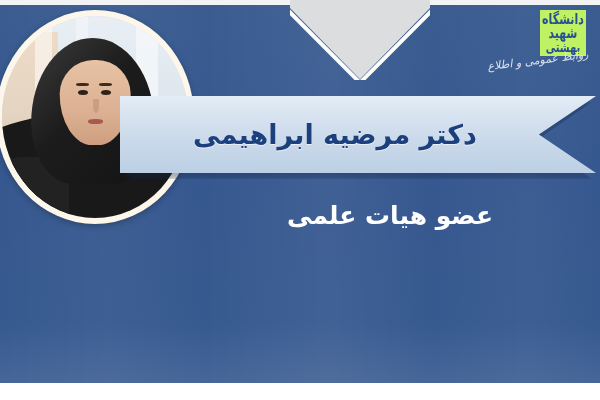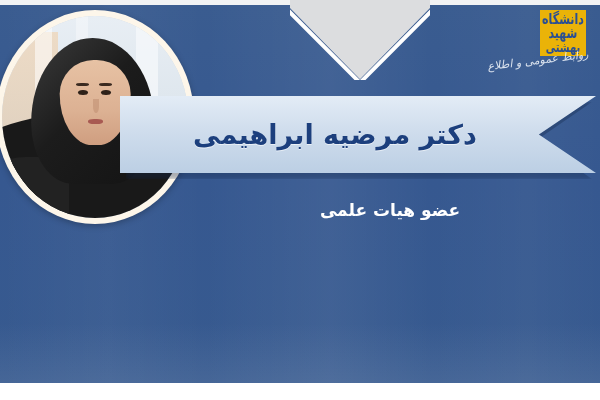--- a/index.html
+++ b/index.html
@@ -252,21 +252,21 @@
   .subtitle {
     position: absolute;
     left: 200px;
     top: 200px;
     width: 380px;
     direction: rtl;
     text-align: center;
     color: #ffffff;
   }
   .subtitle .line1 {
-    font-size: 17px;
+    font-size: 25px;
     font-weight: bold;
     line-height: 1.28;
     white-space: nowrap;
   }
   .subtitle .line2 {
     font-size: 25px;
     font-weight: bold;
     line-height: 1.28;
     white-space: nowrap;
   }
@@ -278,21 +278,21 @@
     top: 6px;
     width: 110px;
     height: 90px;
   }
   .logo-mark {
     position: absolute;
     right: 6px;
     top: 4px;
     width: 46px;
     height: 46px;
-    background: #eab308;
+    background: #bef264;
     display: flex;
     align-items: center;
     justify-content: center;
     overflow: hidden;
   }
   .logo-mark .glyphs {
     direction: rtl;
     color: #2a4f93;
     font-weight: bold;
     font-size: 10px;

